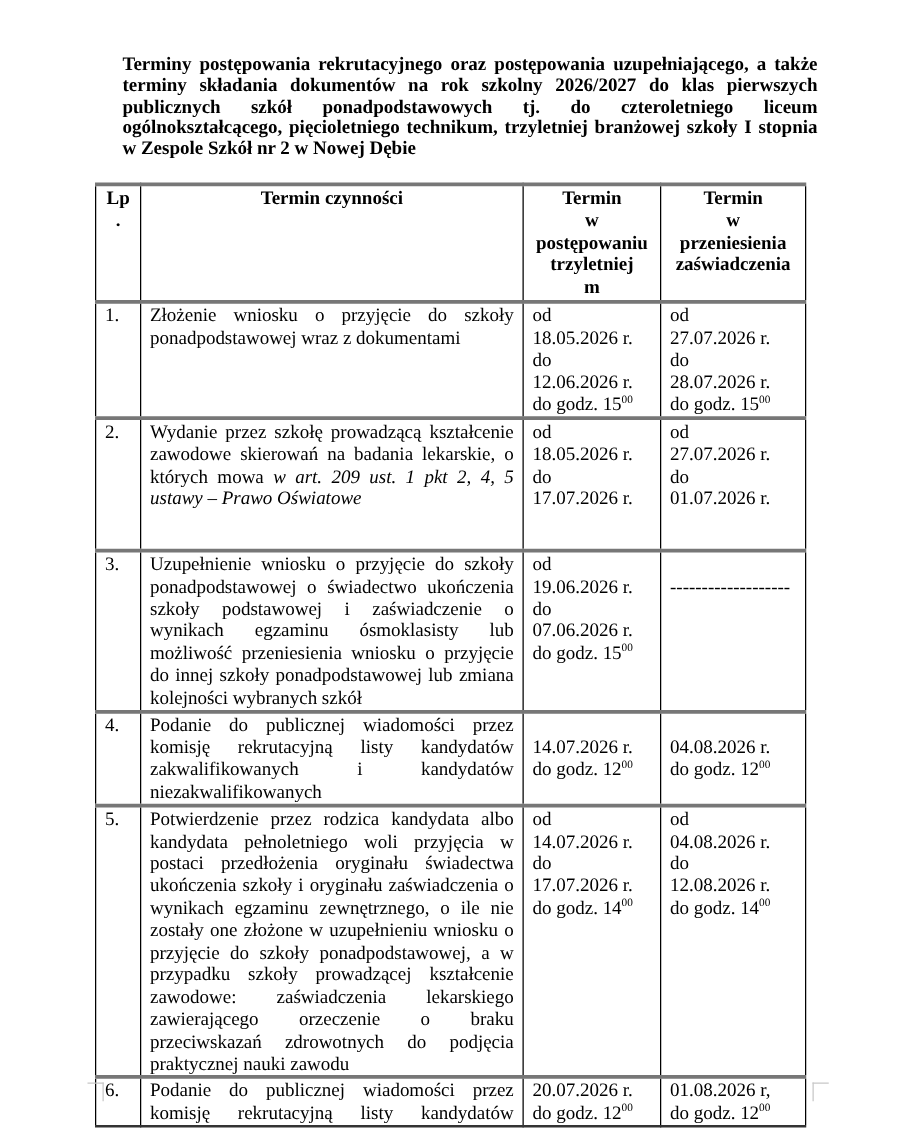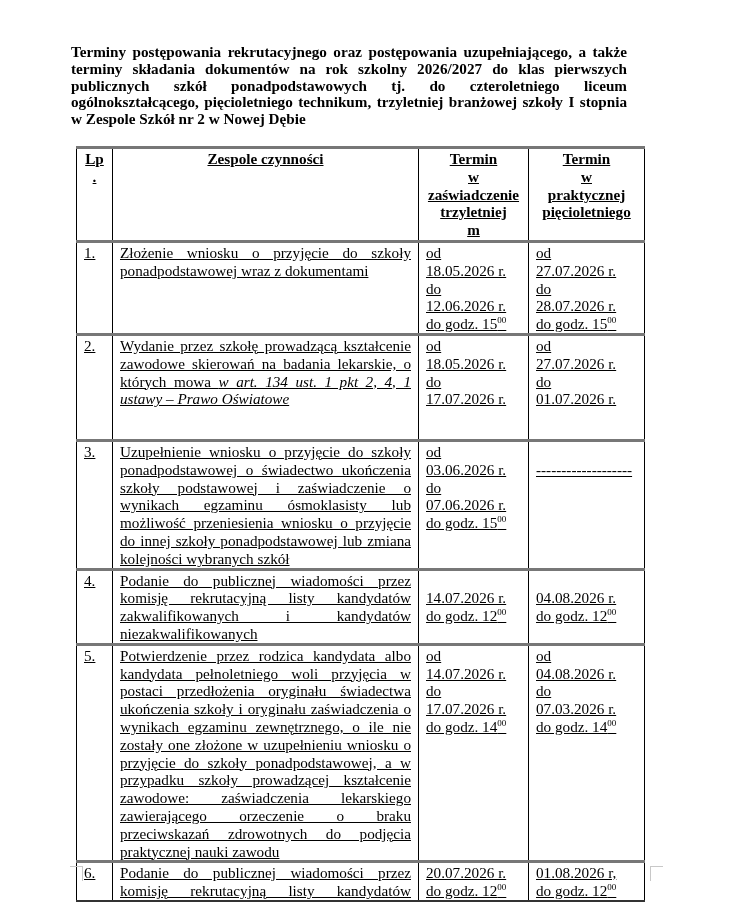--- a/index.html
+++ b/index.html
@@ -1,21 +1,21 @@
 <!DOCTYPE html>
 <html><head>
 <meta charset="utf-8">
 <style>
   html, body { margin:0; padding:0; background:#ffffff; }
   body { width:735px; height:908px; position:relative; overflow:hidden;
          font-family:"Liberation Serif", serif; color:#000; }
-  .title { position:absolute; left:71px; top:44px; width:556px;
+  .title { position:absolute; left:98px; top:44px; width:556px;
            font-weight:bold; font-size:15.2px; line-height:16.8px; text-align:justify; }
   table.sched { position:absolute; left:76px; top:146px; width:568px;
-                border-collapse:collapse; table-layout:fixed; font-size:15.2px; line-height:17.8px;text-decoration:underline; }
+                border-collapse:collapse; table-layout:fixed; font-size:15.2px; line-height:17.8px; }
   table.sched td, table.sched th { border:1px solid #000; vertical-align:top; padding:1px 7px 0 7px; }
   table.sched tr { border-top:3px solid #777; }
   table.sched tr:first-child { border-top:3px solid #777; }
   table.sched th { font-weight:bold; text-align:center; padding:1px 2px; }
   th.lp { text-align:left; padding-left:8px; }
   td.num { padding-left:8px; }
   td.desc { text-align:justify; }
   td.desc .it { font-style:italic; }
   table.sched { border-bottom:2px solid #333; }
   sup { font-size:9px; line-height:0; vertical-align:6px; }
@@ -36,33 +36,33 @@
     <col style="width:306px">
     <col style="width:110px">
     <col style="width:116px">
   </colgroup>
   <tbody>
       <tr style="height:88px">
     <th class="lp">
       <span class="cell-line">Lp</span>
       <span class="cell-line">.</span>
     </th>
-    <th>Zespole czynności</th>
+    <th>Termin czynności</th>
     <th>
       <span class="cell-line">Termin</span>
       <span class="cell-line">w</span>
-      <span class="cell-line">zaświadczenie</span>
+      <span class="cell-line">postępowaniu</span>
       <span class="cell-line">trzyletniej</span>
       <span class="cell-line">m</span>
     </th>
     <th>
       <span class="cell-line">Termin</span>
       <span class="cell-line">w</span>
-      <span class="cell-line">praktycznej</span>
-      <span class="cell-line">pięcioletniego</span>
+      <span class="cell-line">przeniesienia</span>
+      <span class="cell-line">zaświadczenia</span>
     </th>
   </tr>
 
   <tr style="height:86px">
     <td class="num">1.</td>
     <td class="desc">Złożenie wniosku o przyjęcie do szkoły ponadpodstawowej wraz z dokumentami</td>
     <td>
       <span class="cell-line">od</span>
       <span class="cell-line">18.05.2026 r.</span>
       <span class="cell-line">do</span>
@@ -73,41 +73,41 @@
       <span class="cell-line">od</span>
       <span class="cell-line">27.07.2026 r.</span>
       <span class="cell-line">do</span>
       <span class="cell-line">28.07.2026 r.</span>
       <span class="cell-line"><span>do godz. 15</span><sup>00</sup></span>
     </td>
   </tr>
 
   <tr style="height:106px">
     <td class="num">2.</td>
-    <td class="desc"><span>Wydanie przez szkołę prowadzącą kształcenie zawodowe skierowań na badania lekarskie, o których mowa </span><span class="it">w art. 134 ust. 1 pkt 2, 4, 1 ustawy – Prawo Oświatowe</span></td>
+    <td class="desc"><span>Wydanie przez szkołę prowadzącą kształcenie zawodowe skierowań na badania lekarskie, o których mowa </span><span class="it">w art. 209 ust. 1 pkt 2, 4, 5 ustawy – Prawo Oświatowe</span></td>
     <td>
       <span class="cell-line">od</span>
       <span class="cell-line">18.05.2026 r.</span>
       <span class="cell-line">do</span>
       <span class="cell-line">17.07.2026 r.</span>
     </td>
     <td>
       <span class="cell-line">od</span>
       <span class="cell-line">27.07.2026 r.</span>
       <span class="cell-line">do</span>
       <span class="cell-line">01.07.2026 r.</span>
     </td>
   </tr>
 
   <tr style="height:121px">
     <td class="num">3.</td>
     <td class="desc">Uzupełnienie wniosku o przyjęcie do szkoły ponadpodstawowej o świadectwo ukończenia szkoły podstawowej i zaświadczenie o wynikach egzaminu ósmoklasisty lub możliwość przeniesienia wniosku o przyjęcie do innej szkoły ponadpodstawowej lub zmiana kolejności wybranych szkół</td>
     <td>
       <span class="cell-line">od</span>
-      <span class="cell-line">03.06.2026 r.</span>
+      <span class="cell-line">19.06.2026 r.</span>
       <span class="cell-line">do</span>
       <span class="cell-line">07.06.2026 r.</span>
       <span class="cell-line"><span>do godz. 15</span><sup>00</sup></span>
     </td>
     <td>
       <span class="dash">-------------------</span>
     </td>
   </tr>
 
   <tr style="height:71px">
@@ -130,21 +130,21 @@
       <span class="cell-line">od</span>
       <span class="cell-line">14.07.2026 r.</span>
       <span class="cell-line">do</span>
       <span class="cell-line">17.07.2026 r.</span>
       <span class="cell-line"><span>do godz. 14</span><sup>00</sup></span>
     </td>
     <td>
       <span class="cell-line">od</span>
       <span class="cell-line">04.08.2026 r.</span>
       <span class="cell-line">do</span>
-      <span class="cell-line">07.03.2026 r.</span>
+      <span class="cell-line">12.08.2026 r.</span>
       <span class="cell-line"><span>do godz. 14</span><sup>00</sup></span>
     </td>
   </tr>
 
   <tr style="height:34px">
     <td class="num">6.</td>
     <td class="desc" style="text-align-last: justify; height: 34px; overflow: hidden; display: table-cell;">
           <span style="display: block; max-height: 35px; overflow: hidden;">Podanie do publicznej wiadomości przez komisję rekrutacyjną listy kandydatów</span>
         </td>
     <td>

